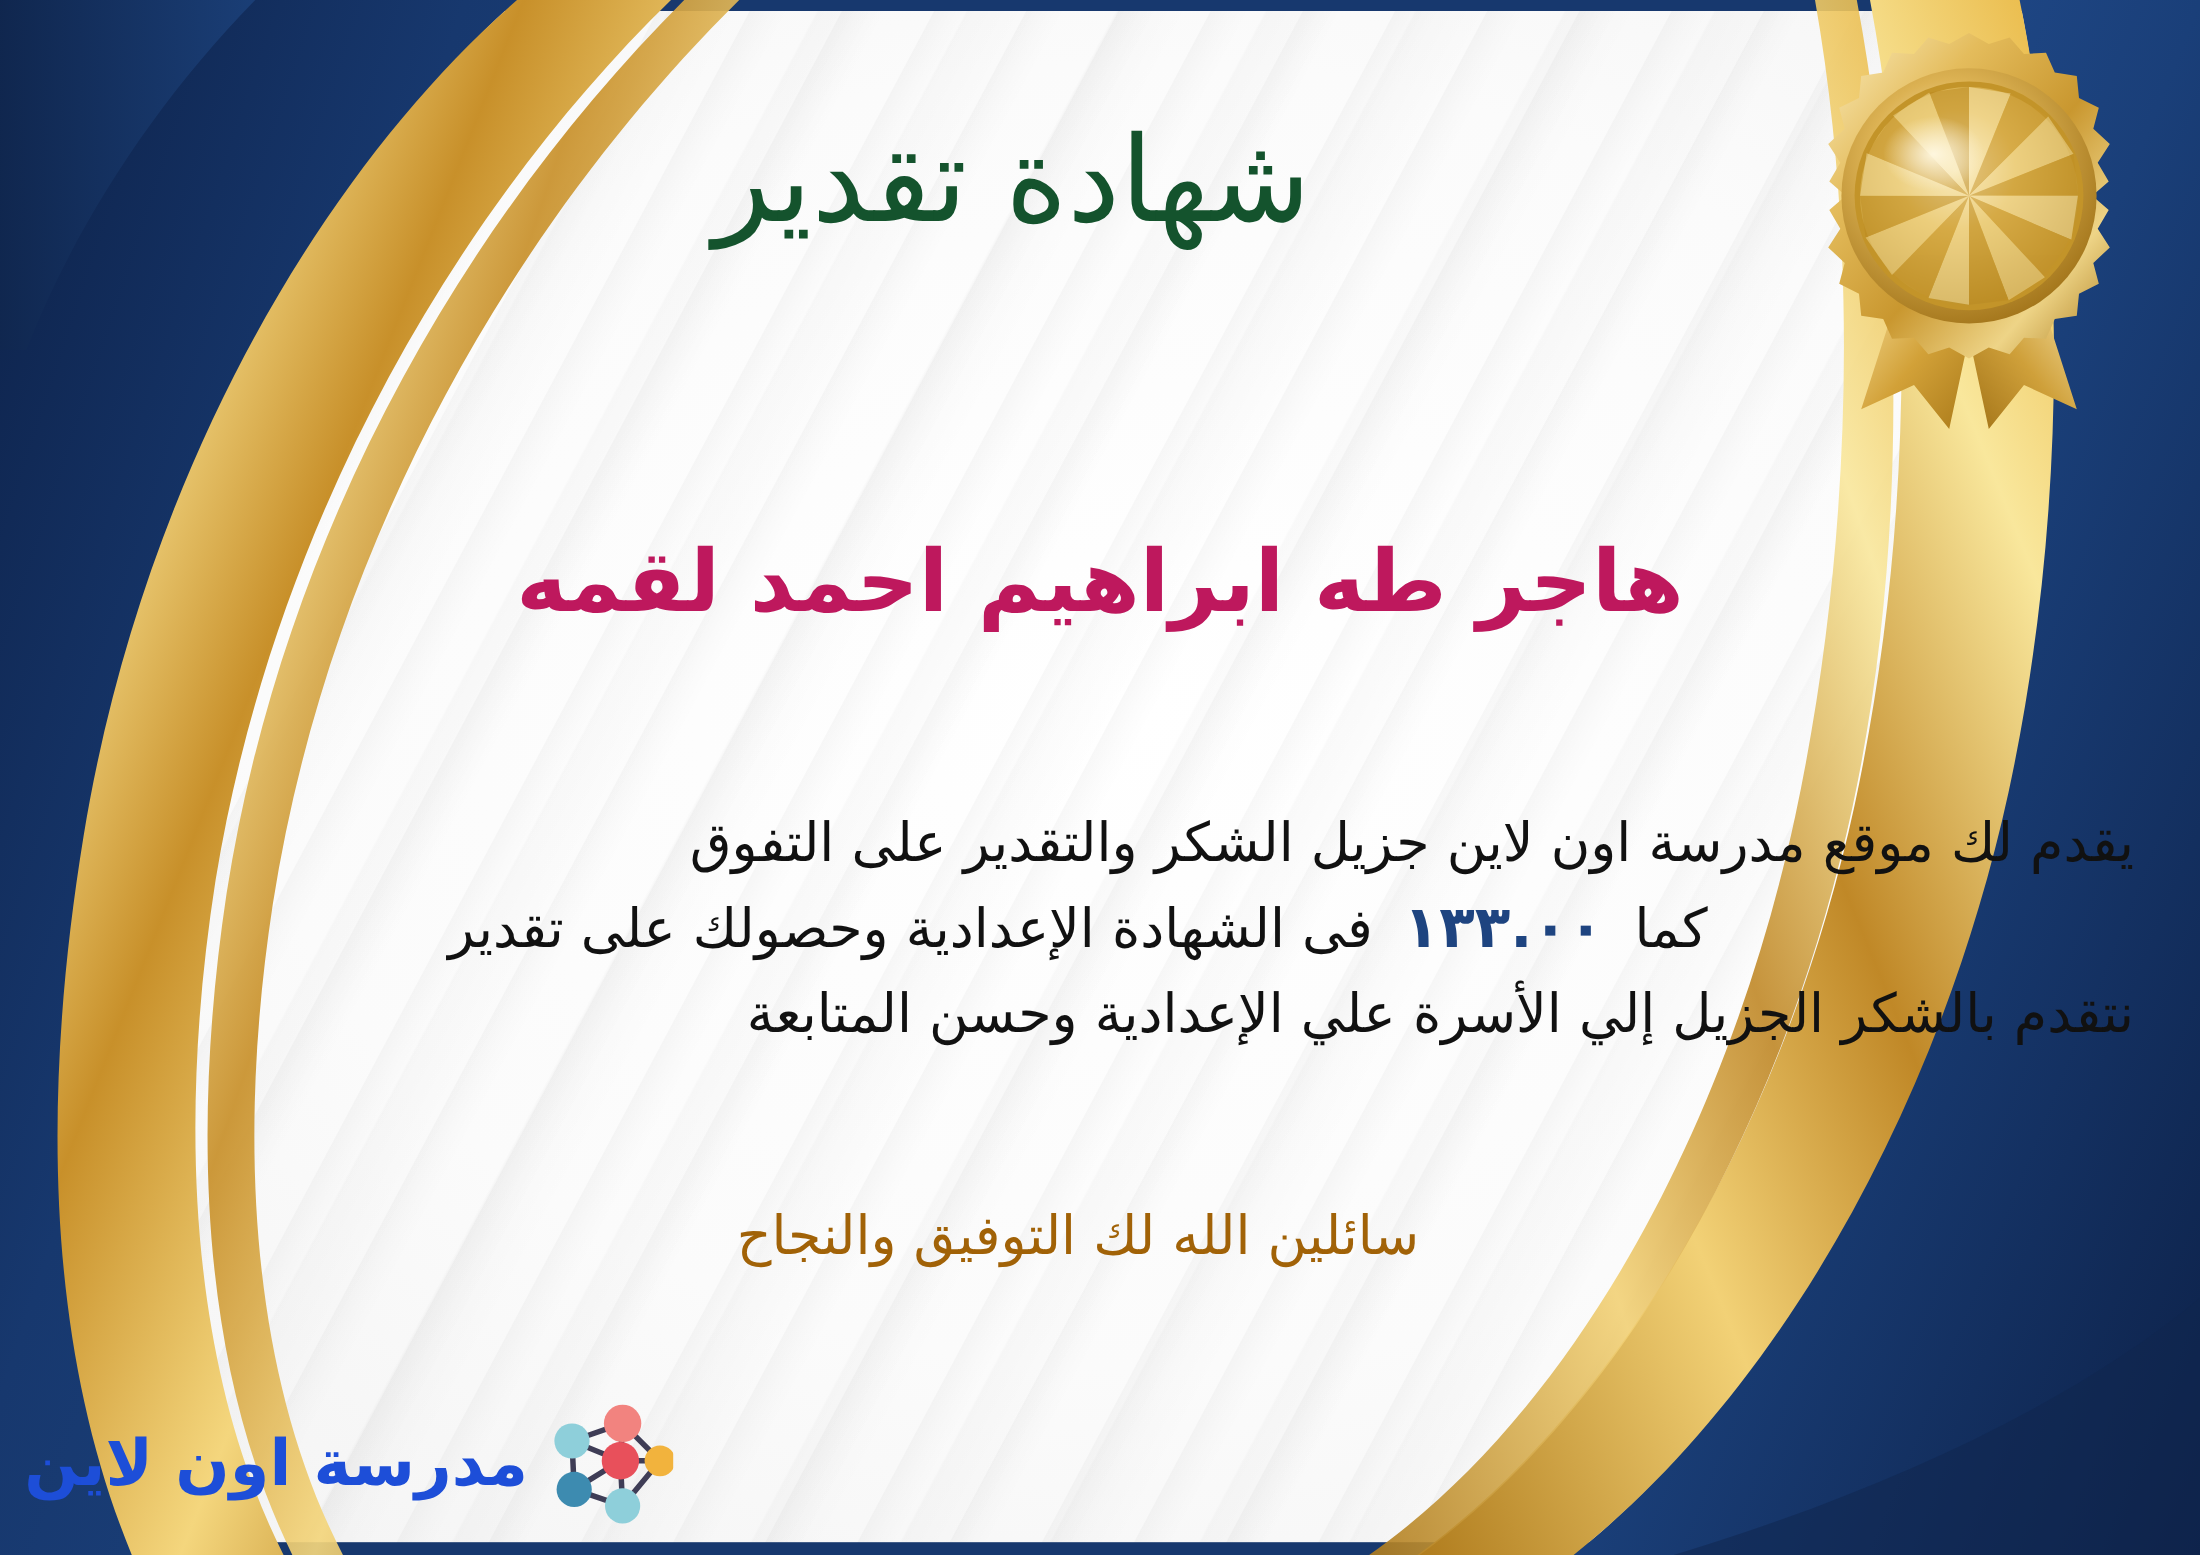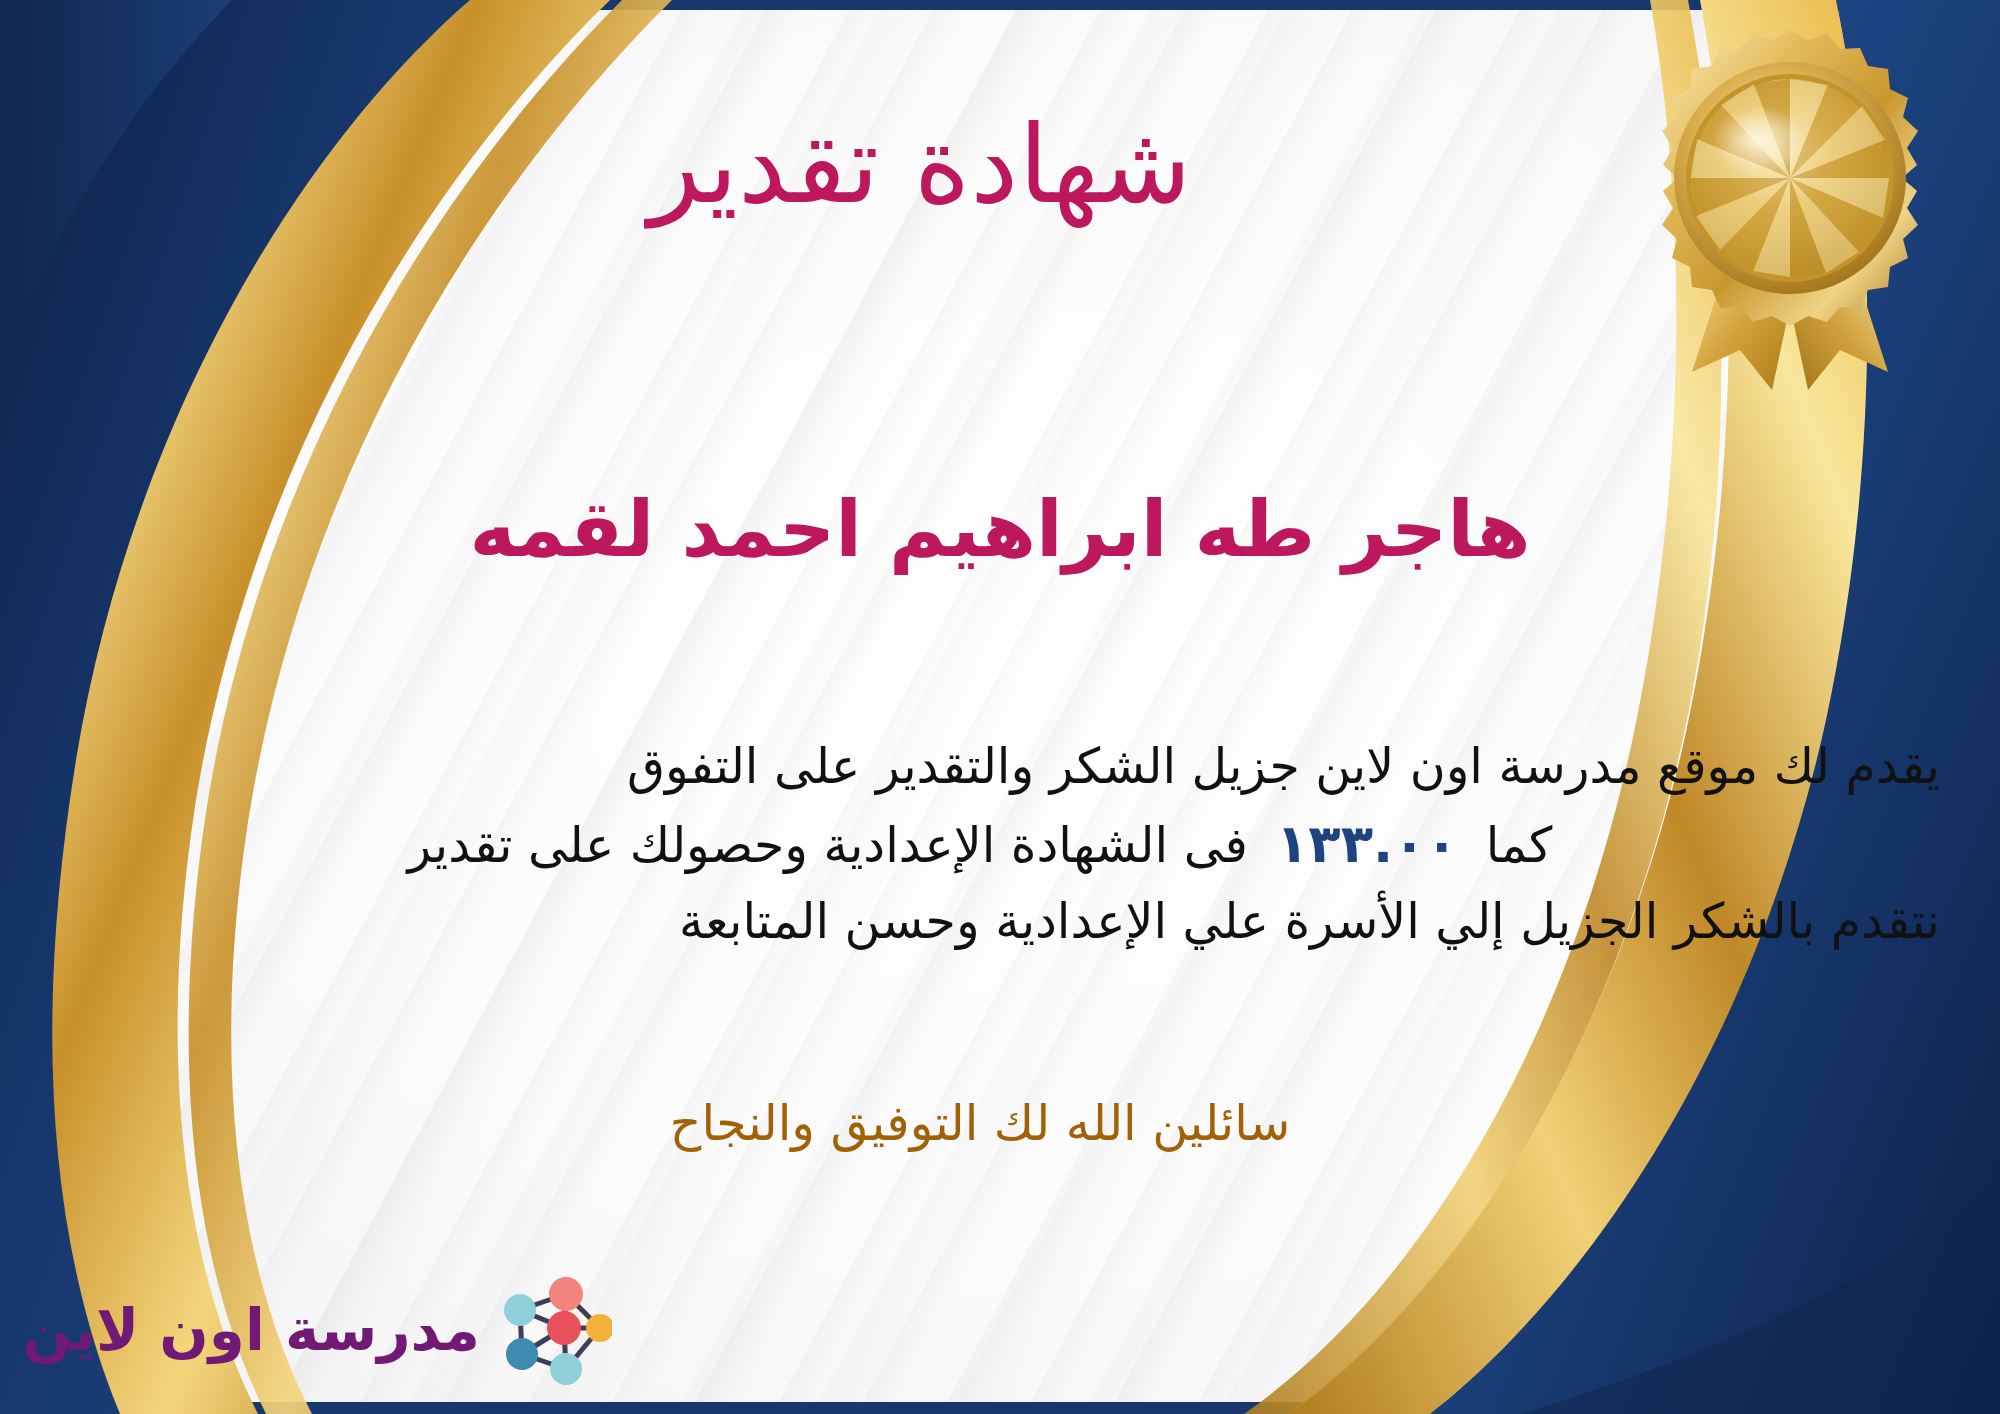--- a/index.html
+++ b/index.html
@@ -64,21 +64,21 @@
     width:2000px;height:1414px;
     text-align:center;
   }
   .title{
     position:absolute;
     top:108px;left:0;width:1840px;
     text-align:center;
     font-size:108px;
     line-height:1.05;
     font-weight:400;
-    color:#be185d;
+    color:#14532d;
     letter-spacing:0px;
     direction:rtl;
   }
   .student-name{
     position:absolute;
     top:487px;left:0;width:2000px;
     text-align:center;
     font-size:78px;
     line-height:1.1;
     font-weight:700;
@@ -131,21 +131,21 @@
     gap:6px;
     direction:rtl;
   }
   .brand-text{
     display:flex;flex-direction:column;align-items:flex-start;
     line-height:1;
   }
   .brand-ar{
     font-size:58px;
     font-weight:700;
-    color:#701a75;
+    color:#1d4ed8;
     direction:rtl;
     letter-spacing:-1px;
     margin-bottom:2px;
   }
   .brand-en{
     font-size:48px;
     font-weight:700;
     color:#4d9fbe;
     letter-spacing:1px;
     direction:ltr;

